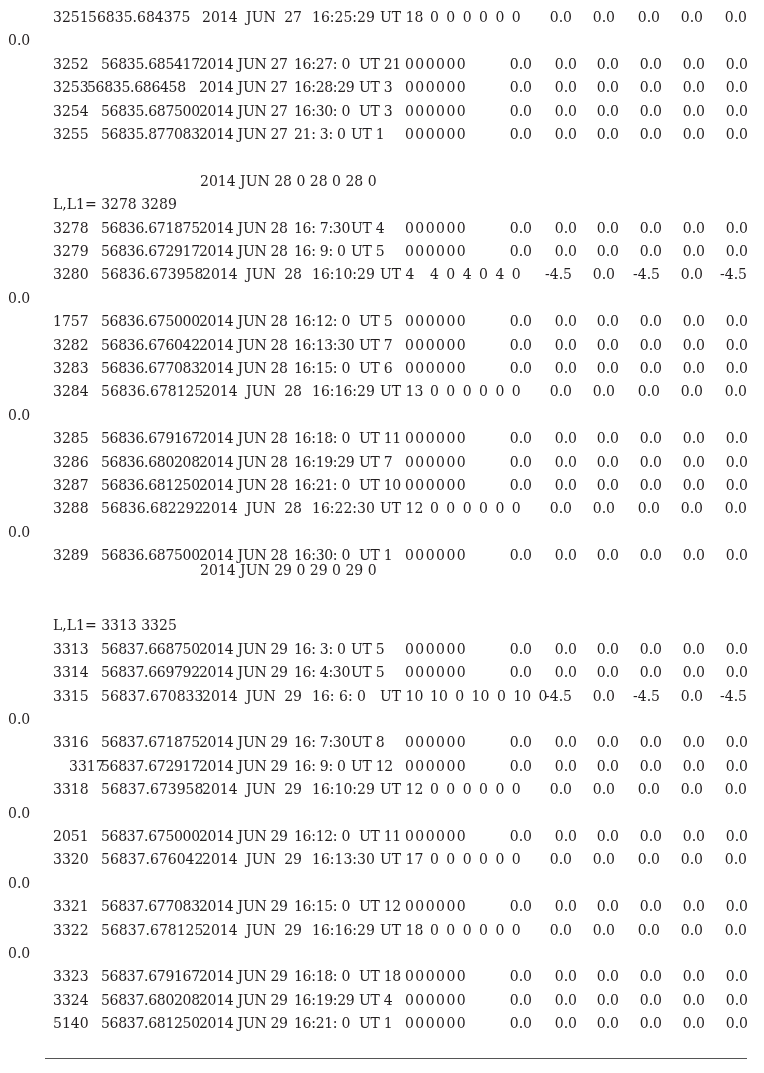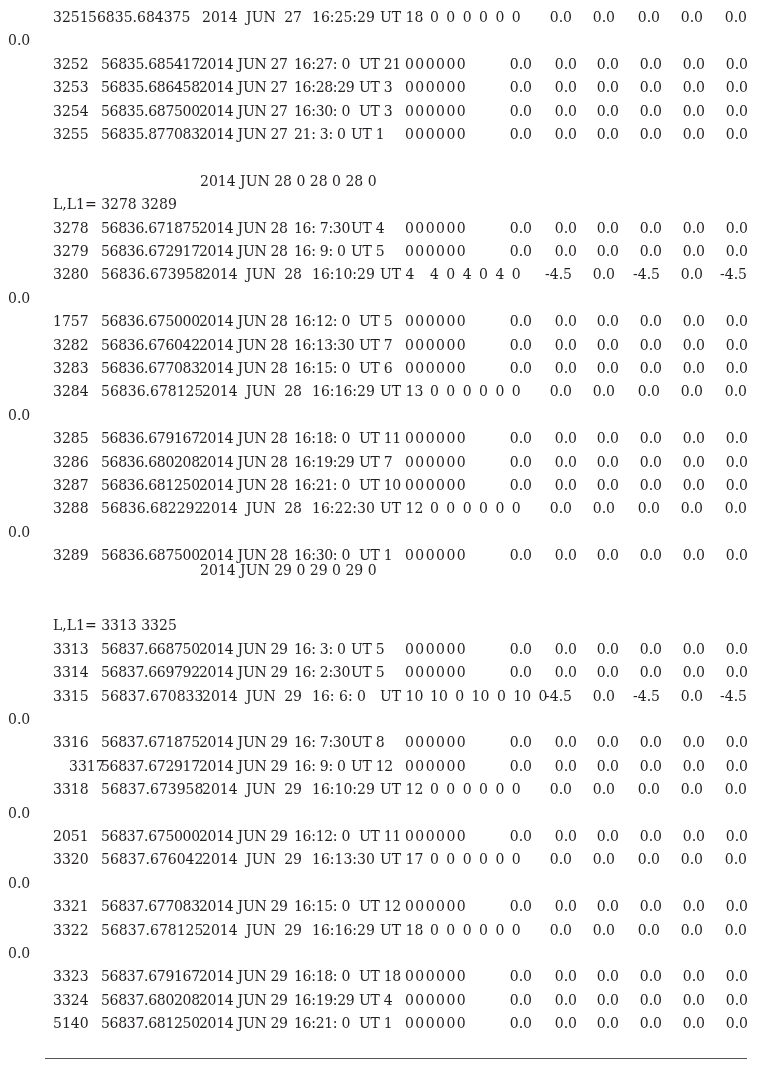--- a/index.html
+++ b/index.html
@@ -43,21 +43,21 @@
       <span class="abs" style="left:405px;letter-spacing:-0.5px;word-spacing:-2px">0 0 0 0 0 0</span>
       <span class="abs" style="right:232px">0.0</span>
       <span class="abs" style="right:187px">0.0</span>
       <span class="abs" style="right:145px">0.0</span>
       <span class="abs" style="right:102px">0.0</span>
       <span class="abs" style="right:59px">0.0</span>
       <span class="abs" style="right:16px">0.0</span>
     </div>
     <div class="line" style="top:76.19999999999999px">
       <span class="abs" style="left:53px">3253</span>
-      <span class="abs" style="left:101px;letter-spacing:-0.3px">56835.686458</span>
+      <span class="abs" style="left:87px;letter-spacing:-0.3px">56835.686458</span>
       <span class="abs" style="left:199px;letter-spacing:-0.3px">2014 JUN 27</span>
       <span class="abs" style="left:294px;letter-spacing:-0.3px">16:28:29</span>
       <span class="abs" style="left:359px;letter-spacing:-0.3px">UT 3</span>
       <span class="abs" style="left:405px;letter-spacing:-0.5px;word-spacing:-2px">0 0 0 0 0 0</span>
       <span class="abs" style="right:232px">0.0</span>
       <span class="abs" style="right:187px">0.0</span>
       <span class="abs" style="right:145px">0.0</span>
       <span class="abs" style="right:102px">0.0</span>
       <span class="abs" style="right:59px">0.0</span>
       <span class="abs" style="right:16px">0.0</span>
@@ -287,21 +287,21 @@
       <span class="abs" style="right:187px">0.0</span>
       <span class="abs" style="right:145px">0.0</span>
       <span class="abs" style="right:102px">0.0</span>
       <span class="abs" style="right:59px">0.0</span>
       <span class="abs" style="right:16px">0.0</span>
     </div>
     <div class="line" style="top:661.1999999999997px">
       <span class="abs" style="left:53px">3314</span>
       <span class="abs" style="left:101px;letter-spacing:-0.3px">56837.669792</span>
       <span class="abs" style="left:199px;letter-spacing:-0.3px">2014 JUN 29</span>
-      <span class="abs" style="left:294px;letter-spacing:-0.3px">16: 2:30</span>
+      <span class="abs" style="left:294px;letter-spacing:-0.3px">16: 4:30</span>
       <span class="abs" style="left:351px;letter-spacing:-0.3px">UT 5</span>
       <span class="abs" style="left:405px;letter-spacing:-0.5px;word-spacing:-2px">0 0 0 0 0 0</span>
       <span class="abs" style="right:232px">0.0</span>
       <span class="abs" style="right:187px">0.0</span>
       <span class="abs" style="right:145px">0.0</span>
       <span class="abs" style="right:102px">0.0</span>
       <span class="abs" style="right:59px">0.0</span>
       <span class="abs" style="right:16px">0.0</span>
     </div>
     <div class="line" style="top:684.5999999999997px">

